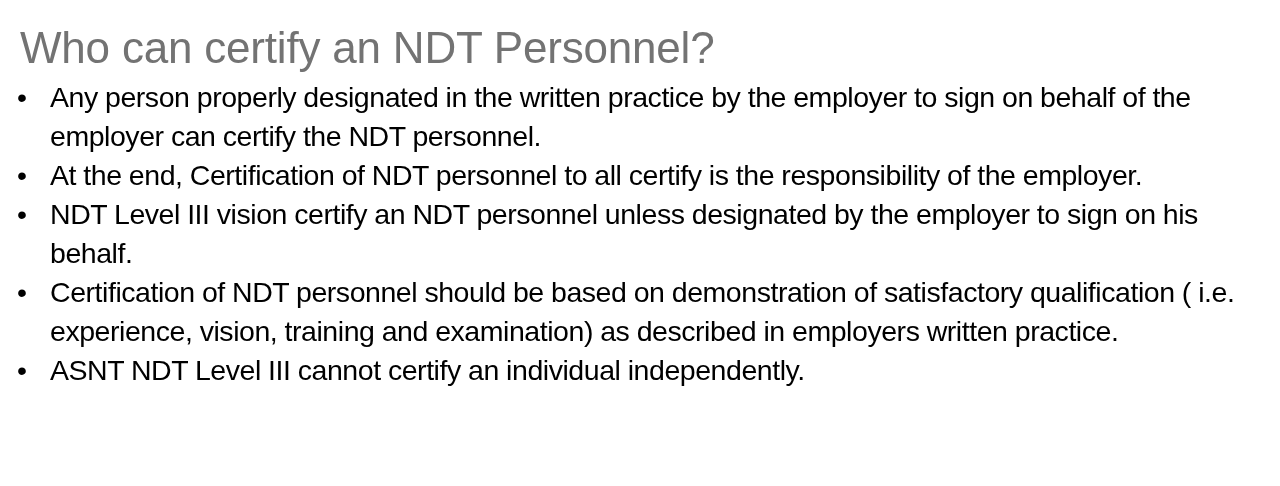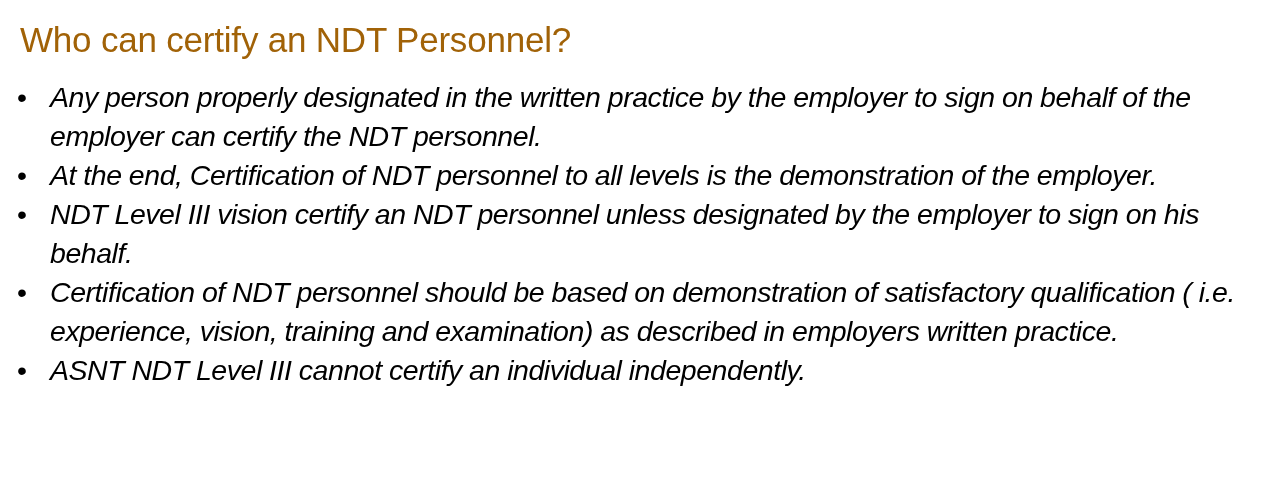--- a/index.html
+++ b/index.html
@@ -20,26 +20,26 @@
     position: relative;
     width: 1280px;
     height: 486px;
     background: #ffffff;
     box-sizing: border-box;
   }
 
   .slide-title {
     position: absolute;
     left: 20px;
-    top: 10px;
+    top: 18px;
     width: 1240px;
-    font-size: 35px;
+    font-size: 44px;
     line-height: 60px;
     font-weight: 400;
-    color: #a16207;
+    color: #737373;
     letter-spacing: -0.2px;
     white-space: nowrap;
   }
 
   .bullet-list {
     position: absolute;
     left: 0px;
     top: 78px;
     width: 1280px;
     margin: 0;
@@ -65,40 +65,39 @@
     top: 0;
     width: 16px;
     font-size: 28.5px;
     line-height: 39px;
     color: #000000;
     text-align: left;
   }
 
   .bullet-text {
     display: block;
-    font-style: italic;
   }
 </style>
 </head>
 <body>
 
 <div class="slide">
 
   <div class="slide-title">Who can certify an NDT Personnel?</div>
 
   <ul class="bullet-list">
 
     <li class="bullet-item">
       <span class="bullet-marker">•</span>
       <span class="bullet-text">Any person properly designated in the written practice by the employer to sign on behalf of the employer can certify the NDT personnel.</span>
     </li>
 
     <li class="bullet-item">
       <span class="bullet-marker">•</span>
-      <span class="bullet-text">At the end, Certification of NDT personnel to all levels is the demonstration of the employer.</span>
+      <span class="bullet-text">At the end, Certification of NDT personnel to all certify is the responsibility of the employer.</span>
     </li>
 
     <li class="bullet-item">
       <span class="bullet-marker">•</span>
       <span class="bullet-text">NDT Level III vision certify an NDT personnel unless designated by the employer to sign on his behalf.</span>
     </li>
 
     <li class="bullet-item">
       <span class="bullet-marker">•</span>
       <span class="bullet-text">Certification of NDT personnel should be based on demonstration of satisfactory qualification ( i.e. experience, vision, training and examination) as described in employers written practice.</span>

